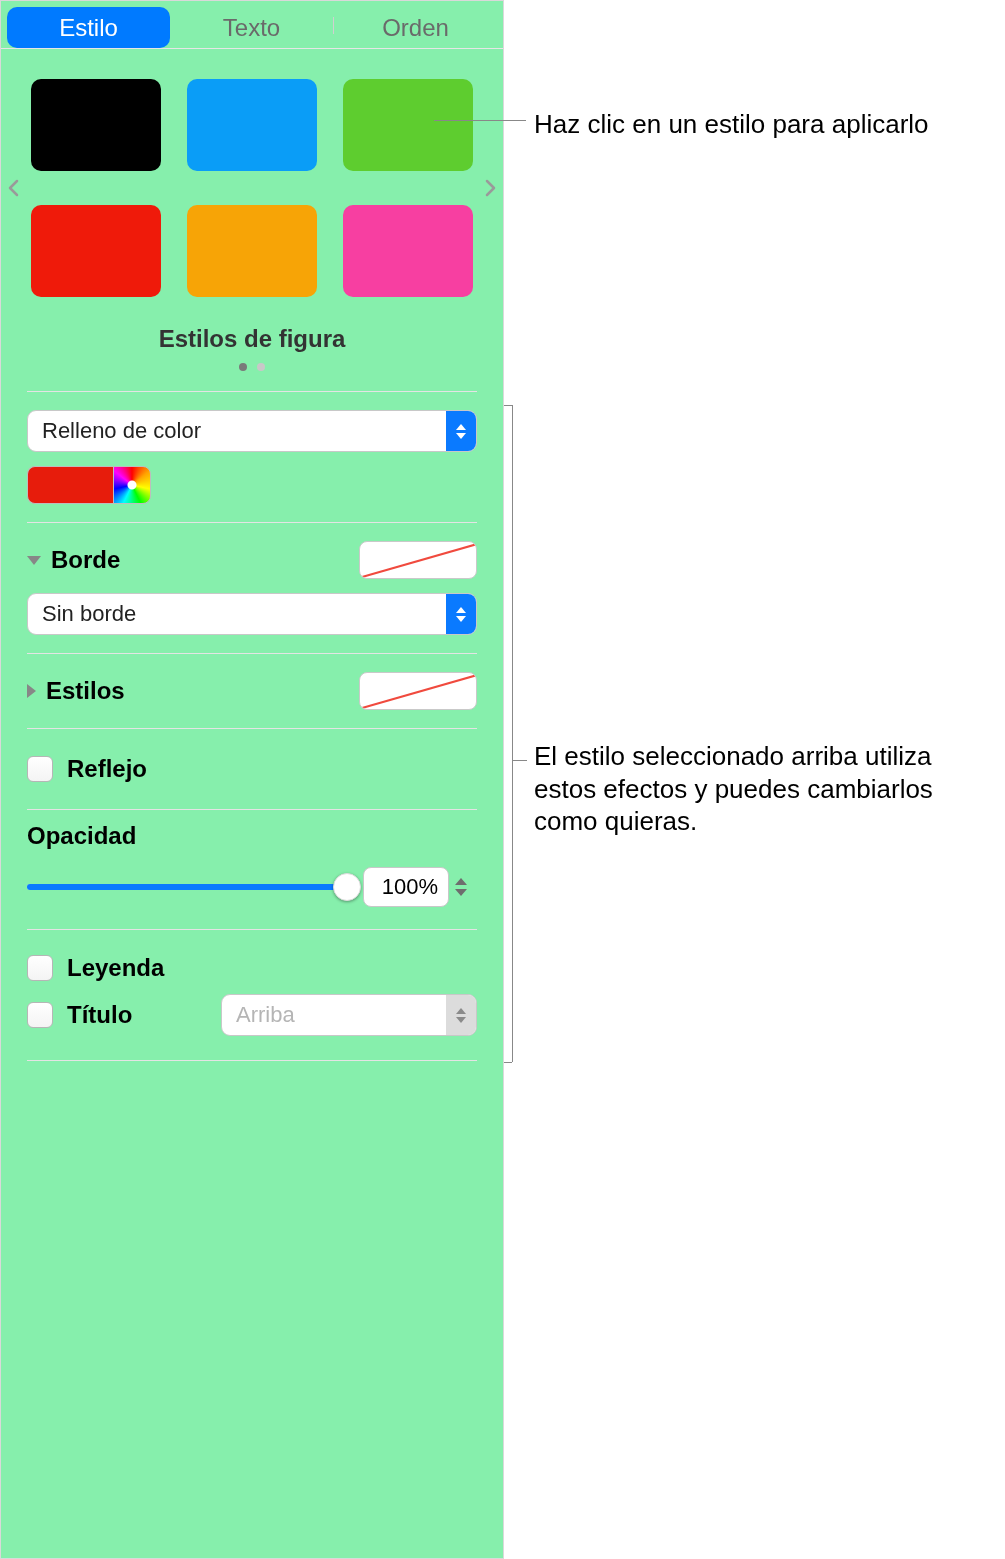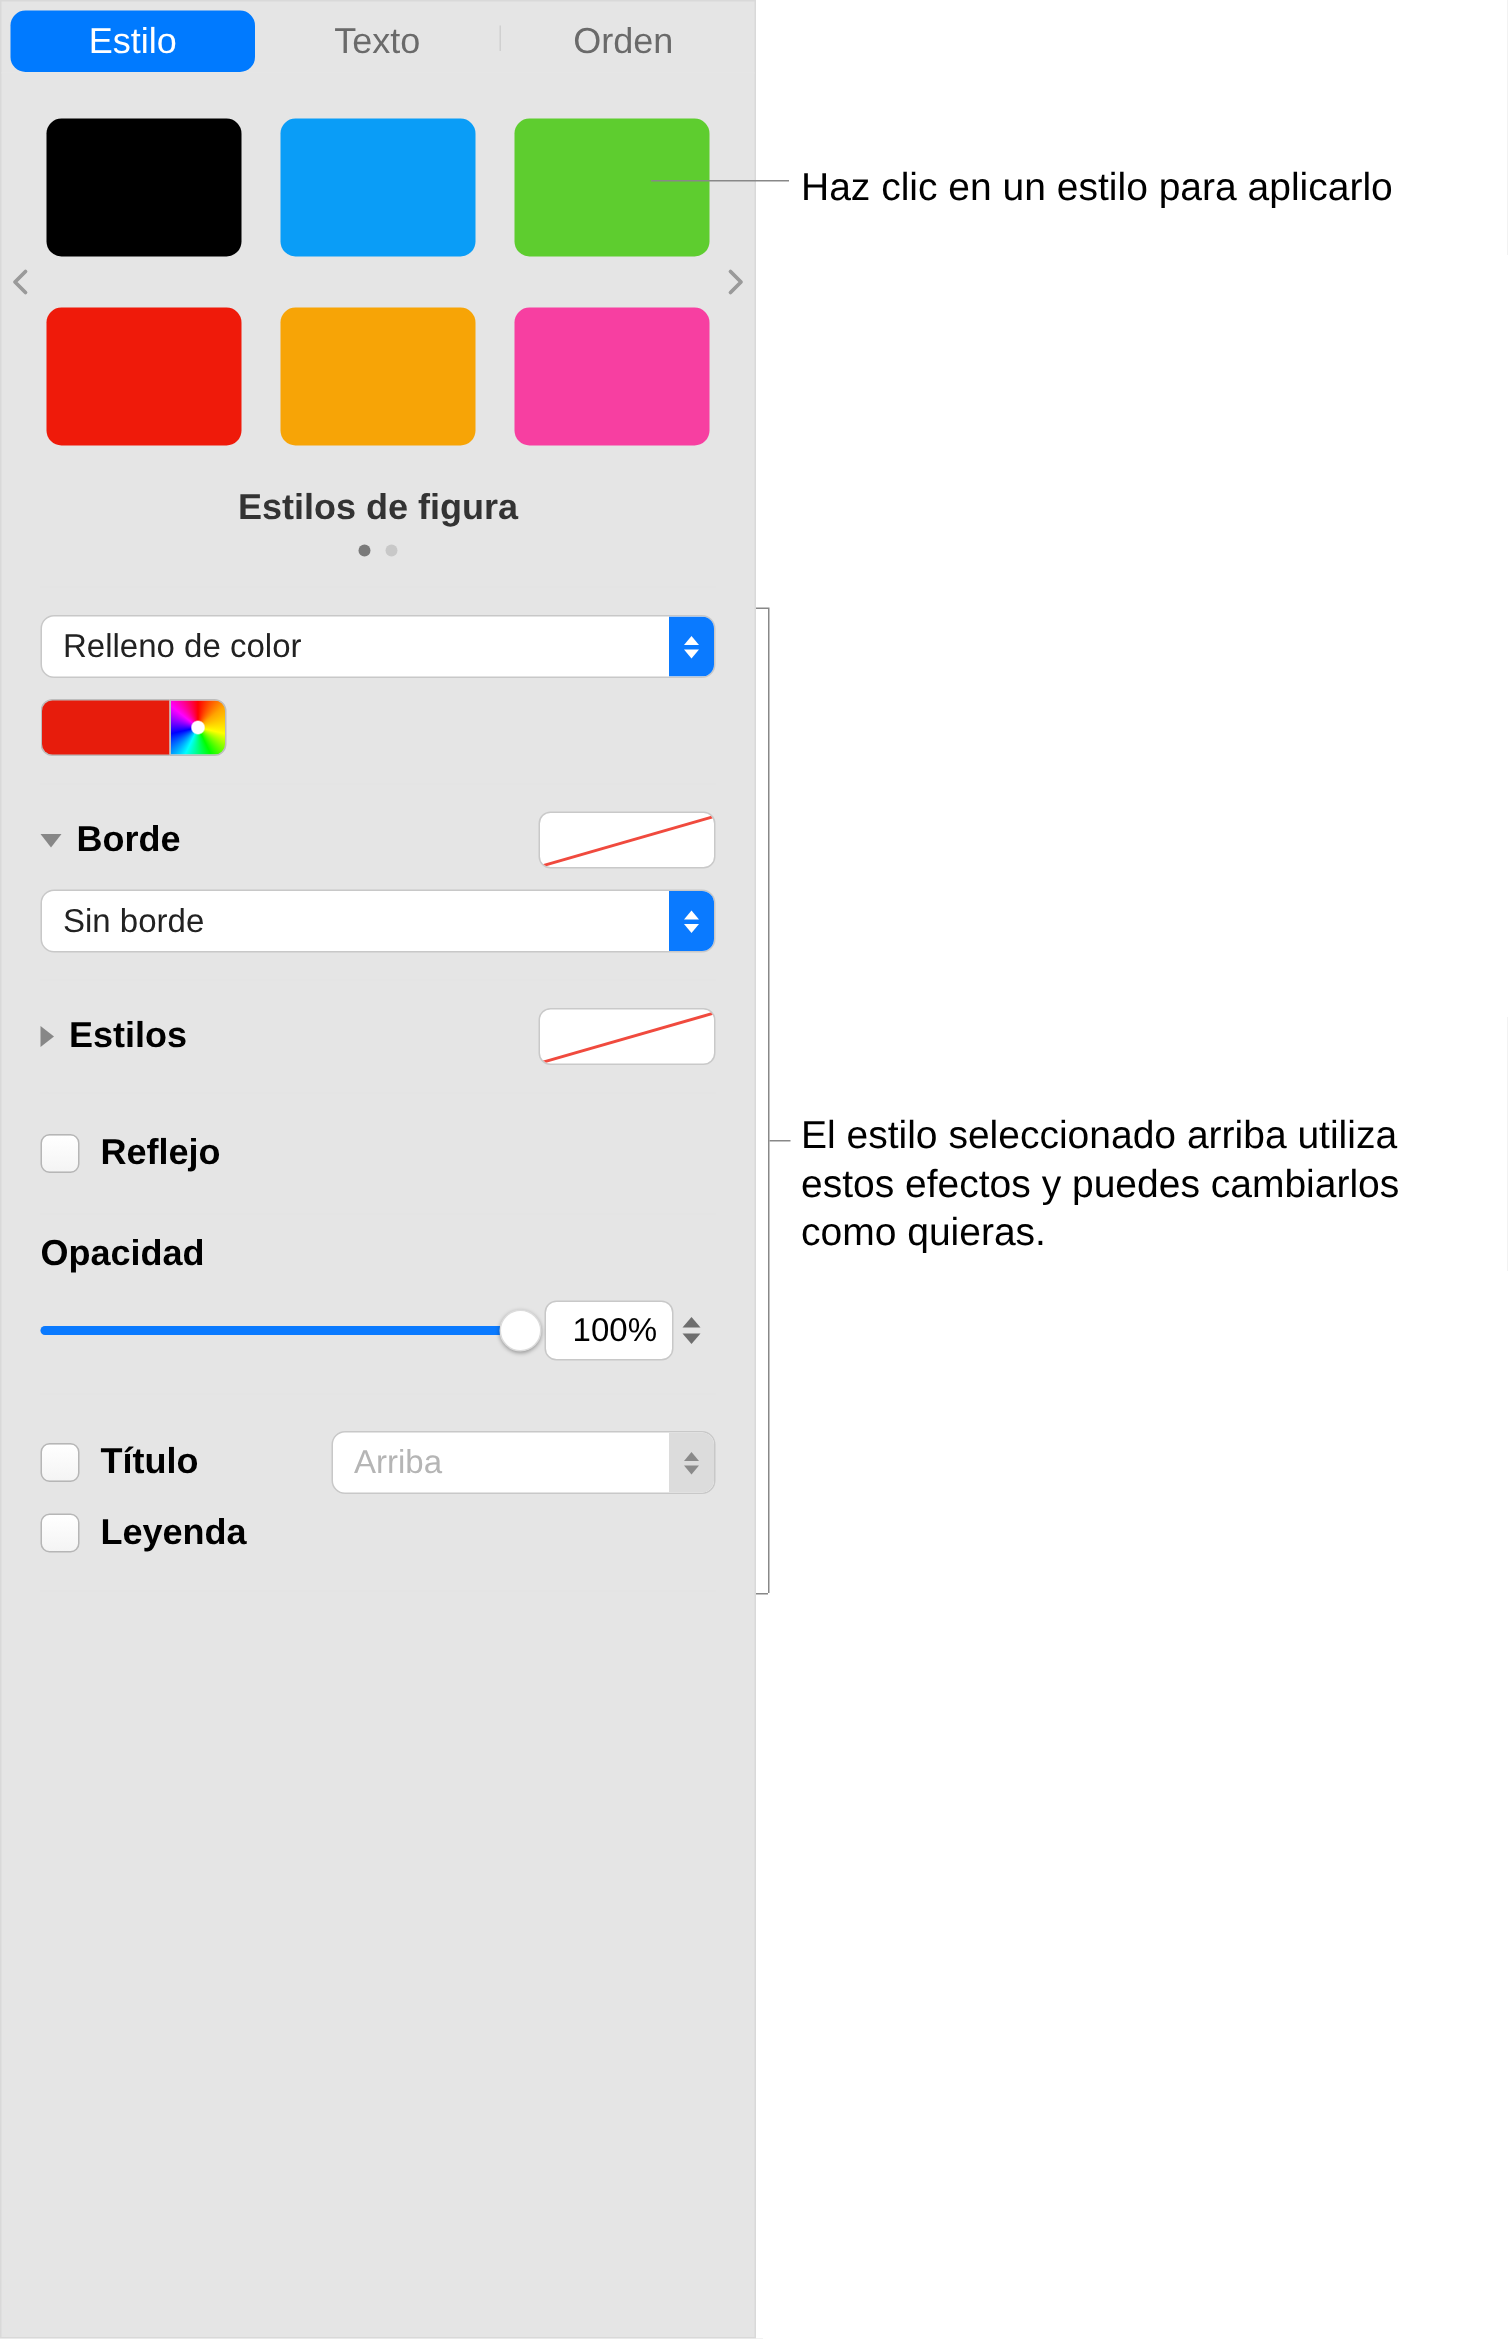--- a/index.html
+++ b/index.html
@@ -8,21 +8,21 @@
     font-size: 13px;
     color: #000;
     background: #fff;
     width: 1005px;
     height: 1559px;
     display: flex;
   }
   .panel {
     width: 504px;
     border: 1px solid #d9d9d9;
-    background: #e5e5e5;
+    background: #86efac;
     display: flex;
     flex-direction: column;
   }
   .annotations {
     flex: 1;
     position: relative;
     padding-left: 18px;
     font-size: 26px;
     line-height: 1.25;
   }
@@ -461,35 +461,35 @@
           <div class="a up"></div>
           <div class="a dn"></div>
         </div>
       </div>
     </div>
   </div>
 
   <hr class="sep">
 
   <div class="control-block">
+    <div class="title-row">
+      <div class="checkbox"></div>
+      <div class="lbl">Leyenda</div>
+    </div>
     <div class="title-row">
       <div class="checkbox"></div>
       <div class="lbl">Título</div>
       <div class="popup disabled">
         <div class="val">Arriba</div>
         <div class="caps">
           <div class="caret-up"></div>
           <div class="caret-down"></div>
         </div>
       </div>
     </div>
-    <div class="title-row">
-      <div class="checkbox"></div>
-      <div class="lbl">Leyenda</div>
-    </div>
   </div>
 
   <hr class="sep">
 
 </div>
 
 <div class="annotations">
   <div class="callout callout-1">
     <div class="lead"></div>
     <span>Haz clic en un estilo para aplicarlo</span>

